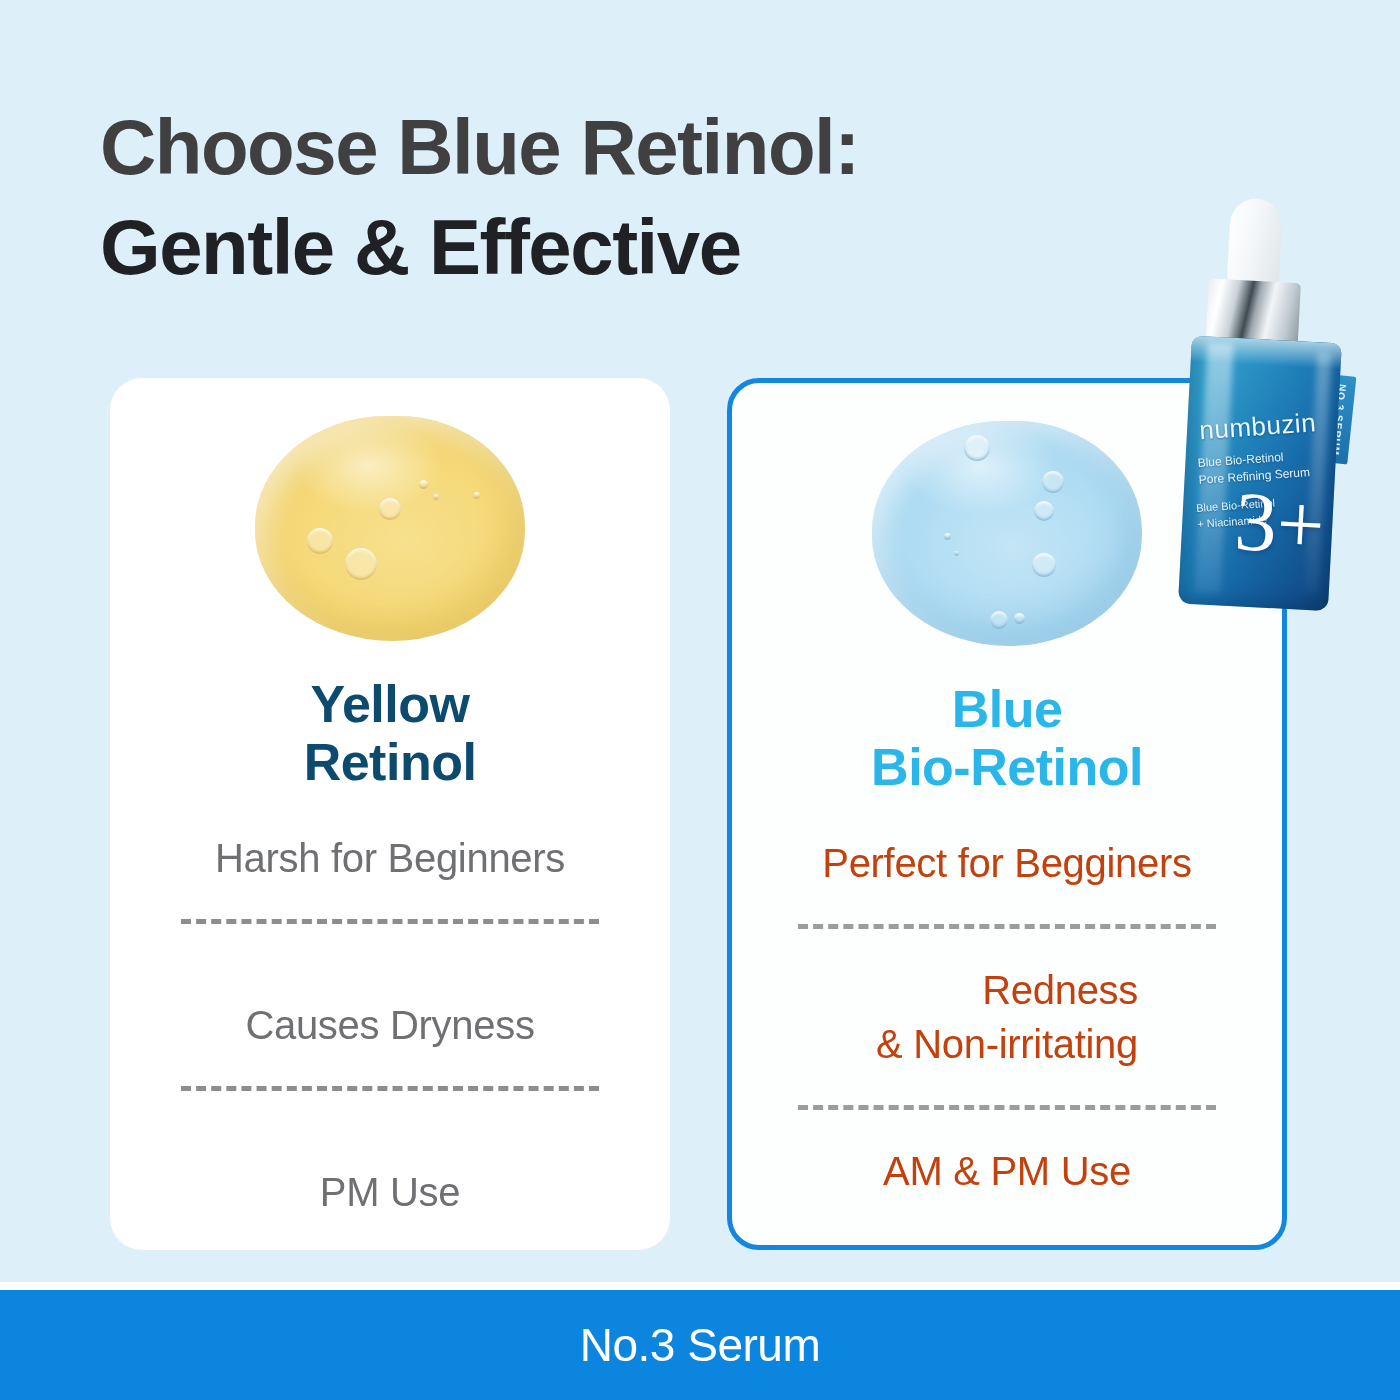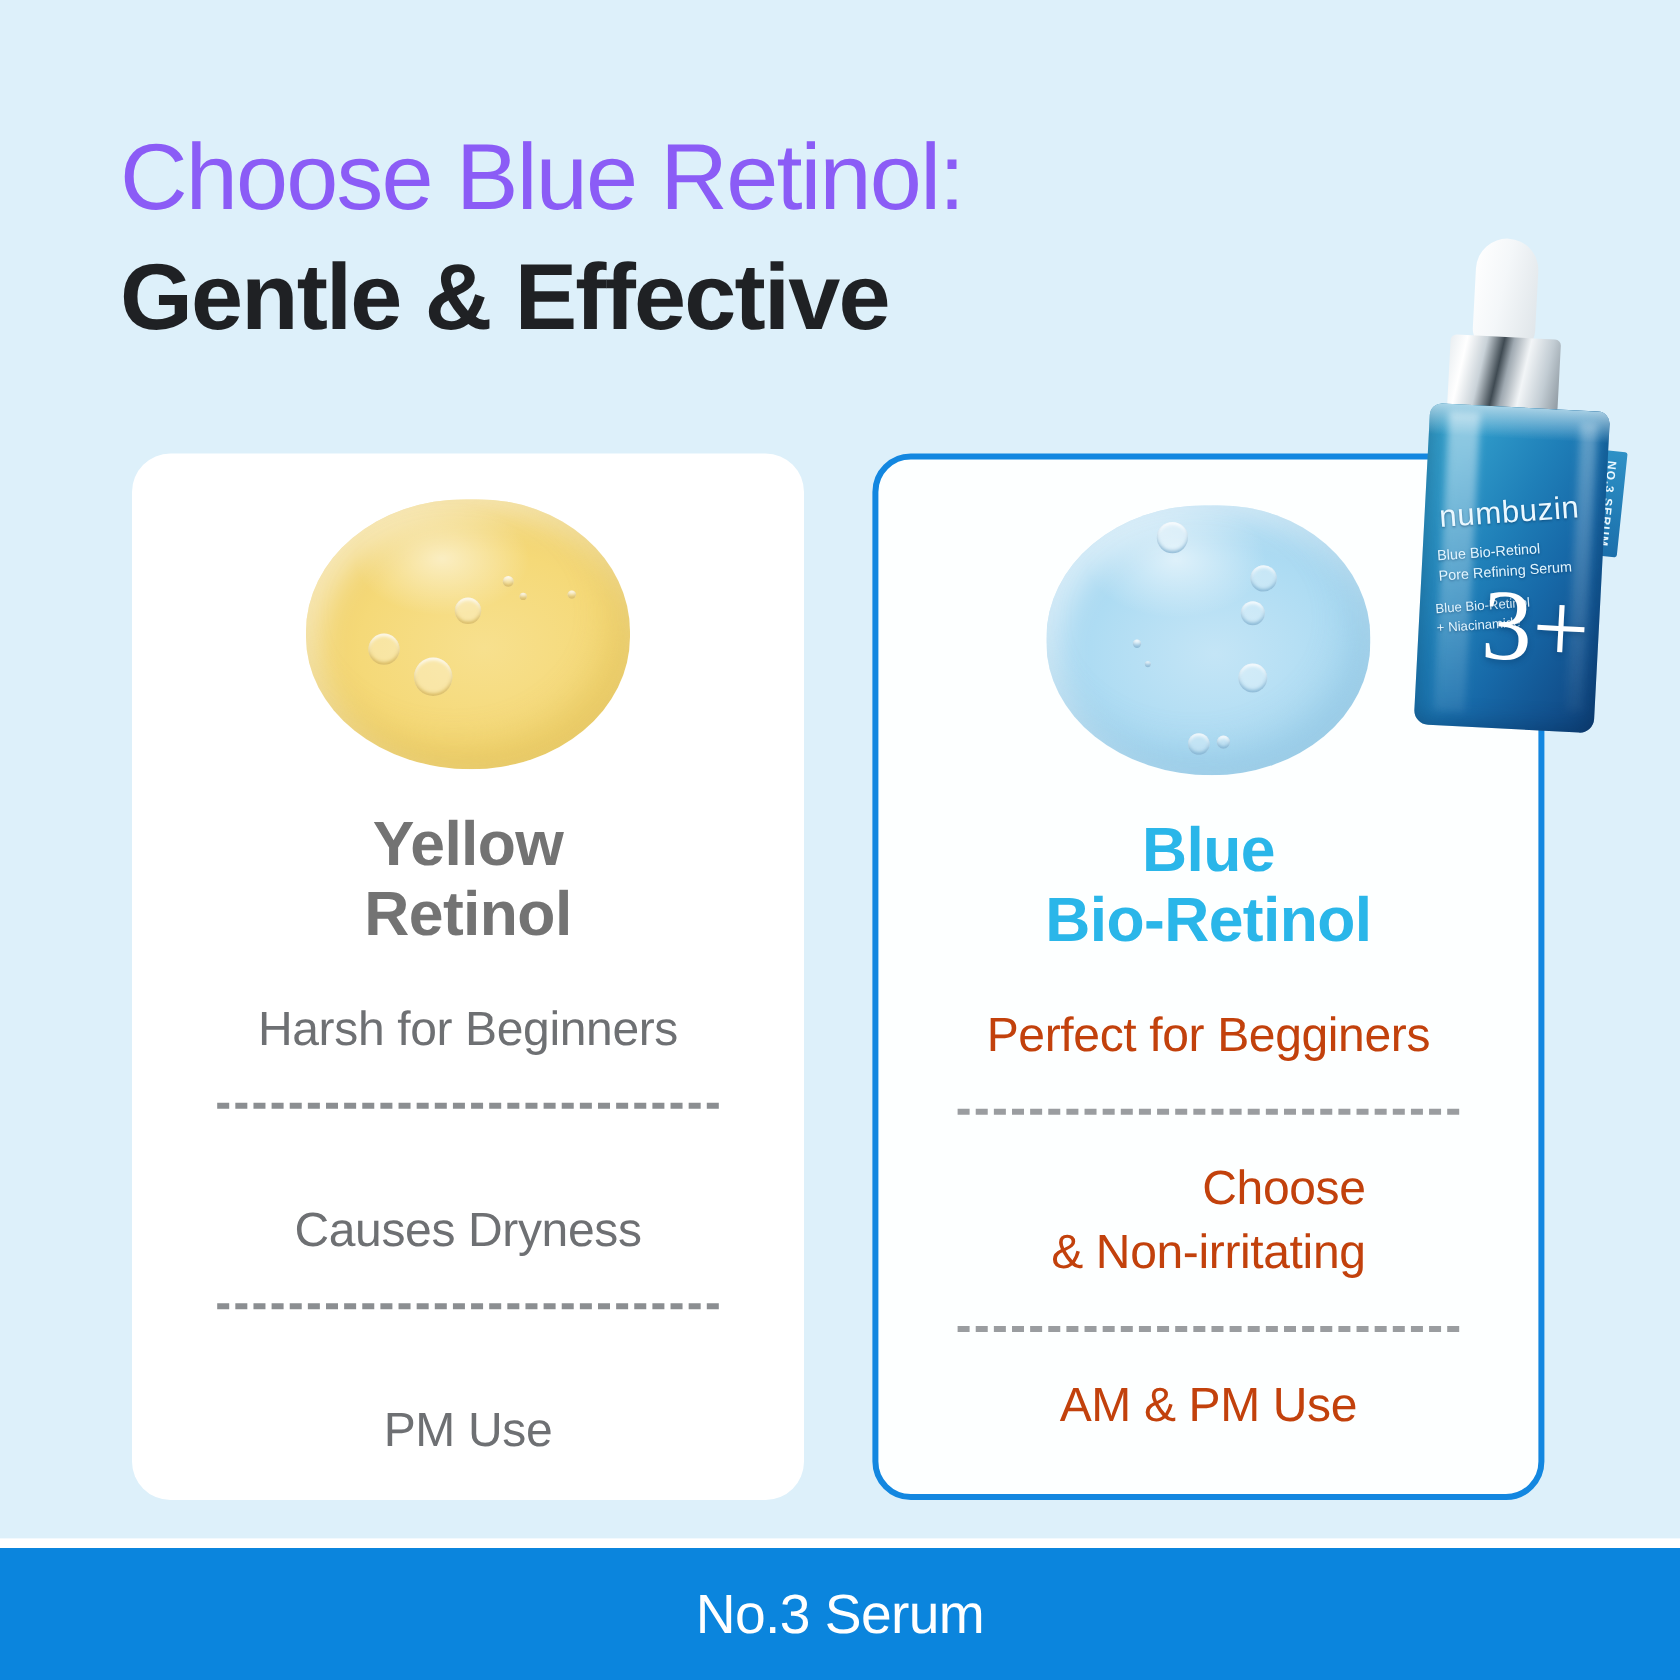--- a/index.html
+++ b/index.html
@@ -18,22 +18,22 @@
 
   
   .headline {
     position: absolute;
     left: 100px;
     top: 108px;
     width: 1150px;
   }
   .headline-line1 {
     font-size: 78px;
-    font-weight: normal;
-    color: #8b5cf6;
+    font-weight: bold;
+    color: #404040;
     letter-spacing: -1.5px;
     line-height: 1.0;
     white-space: nowrap;
   }
   .headline-line2 {
     font-size: 78px;
     font-weight: bold;
     color: #1f2124;
     letter-spacing: -1.5px;
     line-height: 1.0;
@@ -100,21 +100,21 @@
 
   
   .card-title {
     margin-top: 34px;
     font-size: 52px;
     font-weight: bold;
     line-height: 1.12;
     text-align: center;
     letter-spacing: -0.5px;
   }
-  .title-yellow { color: #737373; }
+  .title-yellow { color: #0c4a6e; }
   .title-blue   { color: #2ab6e9; }
 
   
   .features {
     margin-top: 40px;
     width: 100%;
     display: flex;
     flex-direction: column;
     align-items: center;
   }
@@ -342,21 +342,21 @@
       <div>Blue</div>
       <div>Bio-Retinol</div>
     </div>
 
     <div class="features">
       <div class="feature feature-dark f1">
         <div>Perfect for Begginers</div>
       </div>
       <div class="divider divider-blue"></div>
       <div class="feature feature-dark">
-        <div>Choose</div>
+        <div>Redness</div>
         <div>&amp; Non-irritating</div>
       </div>
       <div class="divider divider-blue"></div>
       <div class="feature feature-dark">
         <div>AM &amp; PM Use</div>
       </div>
     </div>
   </div>
 </div>
 

